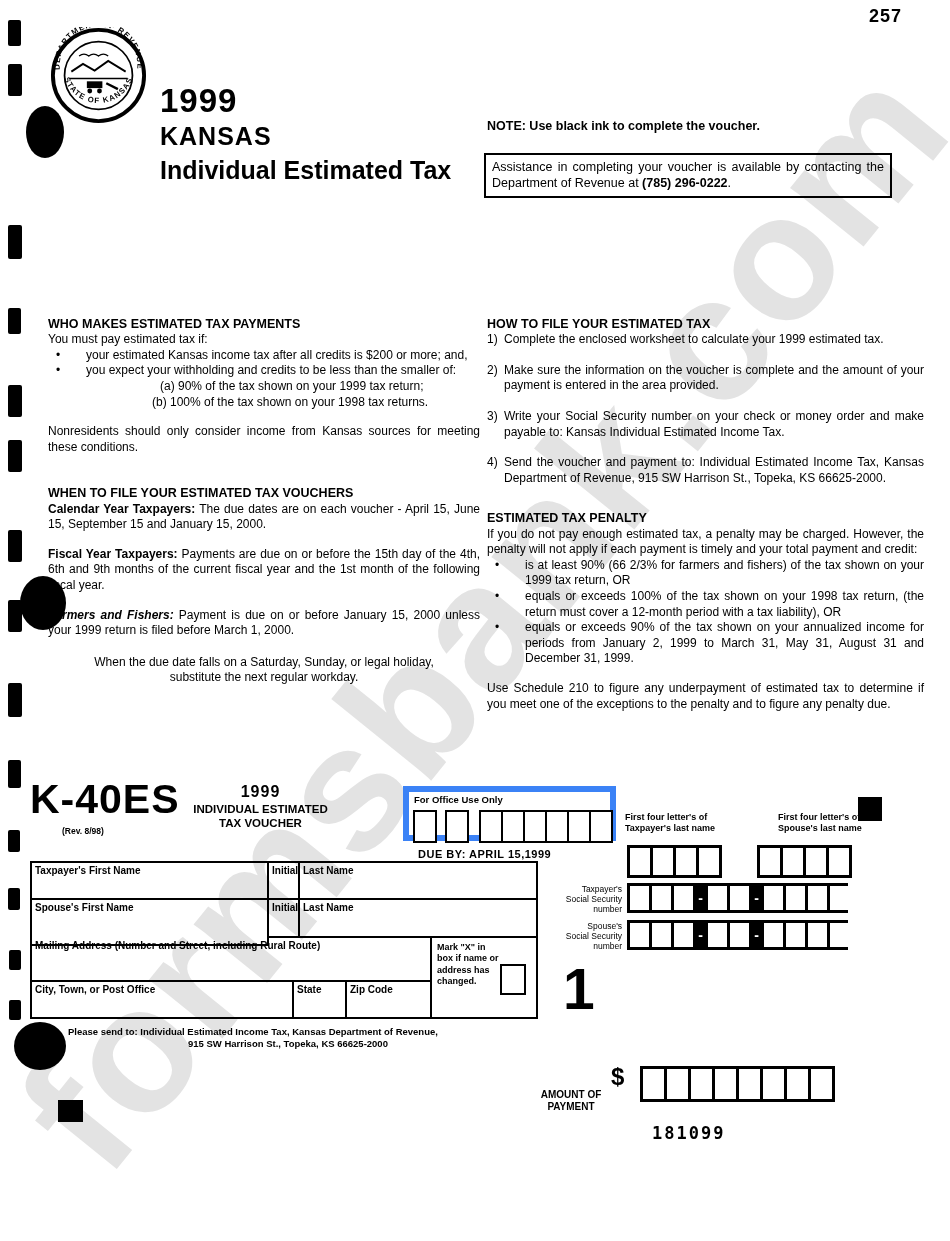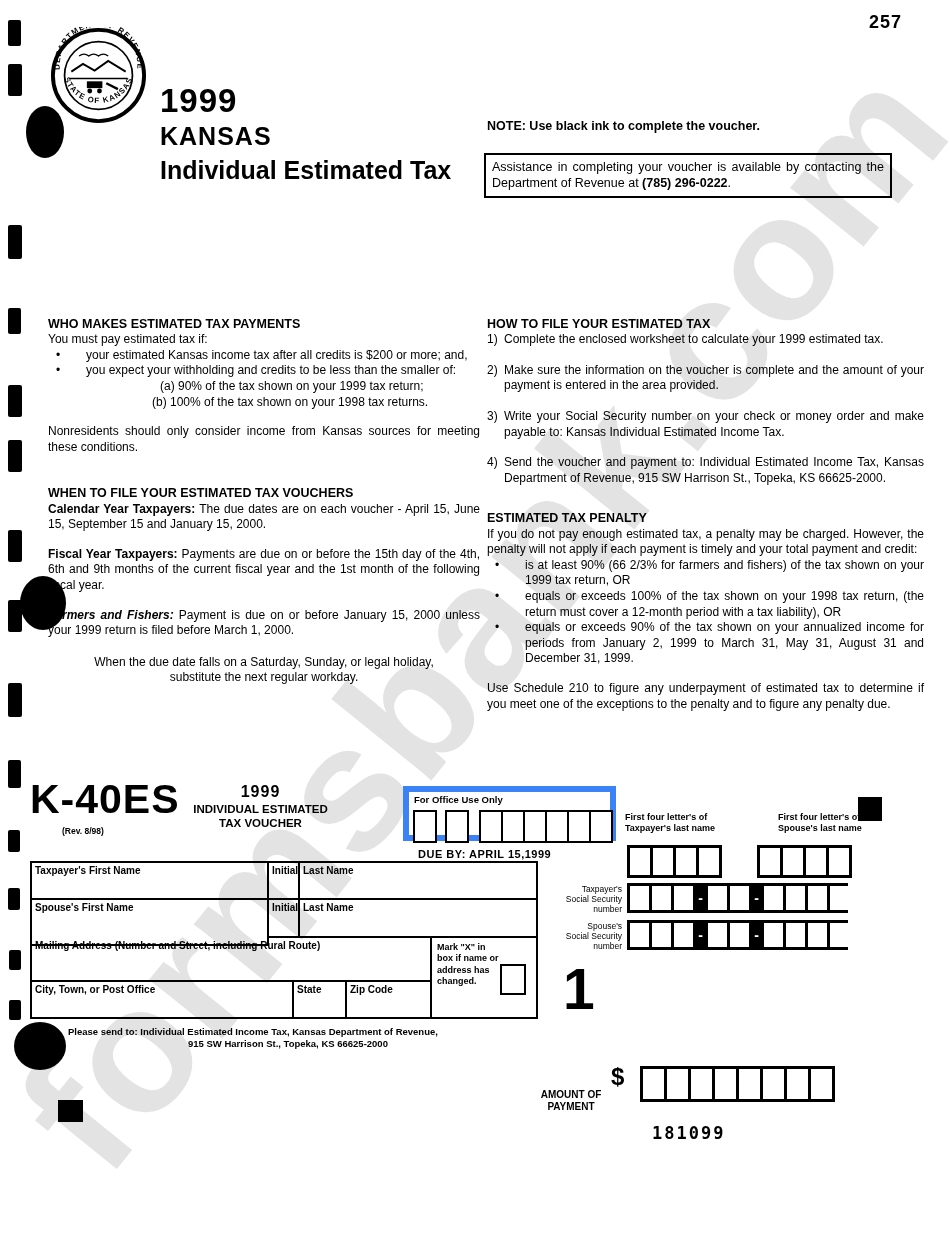--- a/index.html
+++ b/index.html
@@ -18,21 +18,21 @@
     letter-spacing:2px; white-space:nowrap; z-index:0; pointer-events:none;
   }
   .content { position:absolute; inset:0; z-index:1; }
 
   
   .bindmark { position:absolute; background:#000; border-radius:2px; }
   .blob { position:absolute; background:#000; border-radius:50%; }
   .sq { position:absolute; background:#000; }
 
   
-  .pageno { left:869px; top:12px; font-size:18px; font-weight:bold; letter-spacing:1px; }
+  .pageno { left:869px; top:6px; font-size:18px; font-weight:bold; letter-spacing:1px; }
   .title-block { left:160px; top:82px; }
   .title-year { font-size:33px; font-weight:bold; letter-spacing:1px; }
   .title-state { font-size:25px; font-weight:bold; margin-top:2px; letter-spacing:1px; }
   .title-main { font-size:25px; font-weight:bold; margin-top:5px; }
   .intro { left:487px; top:31px; width:438px; font-size:12.5px; line-height:1.28; text-align:justify; }
   .note { left:487px; top:119px; width:438px; font-size:12.5px; font-weight:bold; }
   .assist { left:484px; top:153px; width:392px; border:2px solid #000; padding:4px 6px;
             font-size:12.5px; line-height:1.3; text-align:justify; }
 
   

